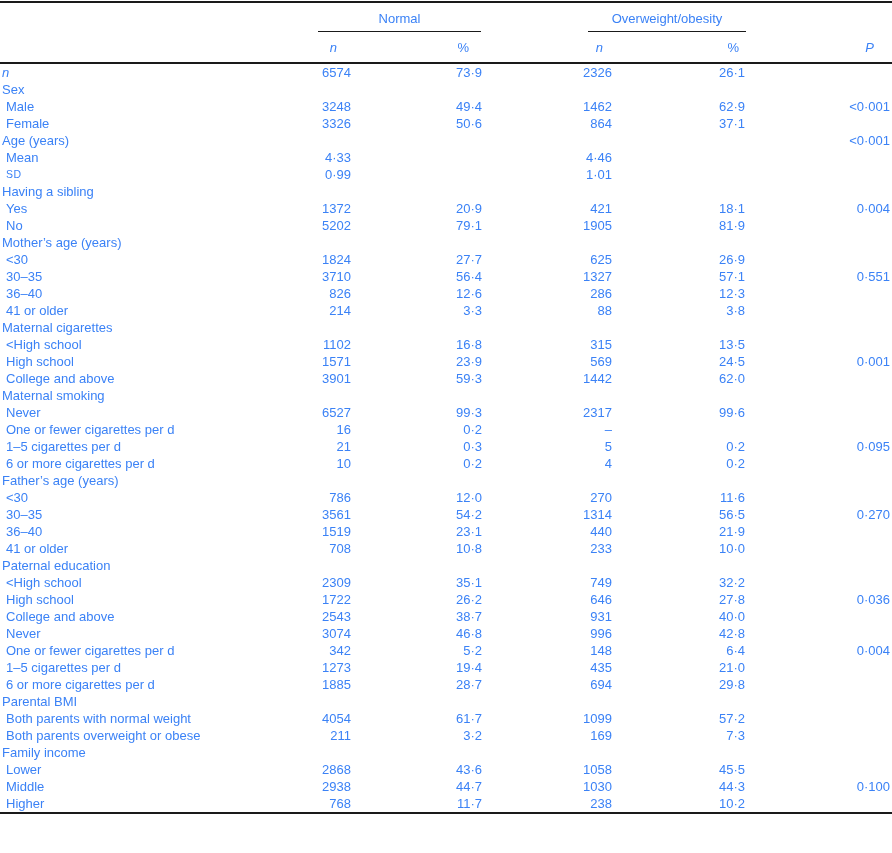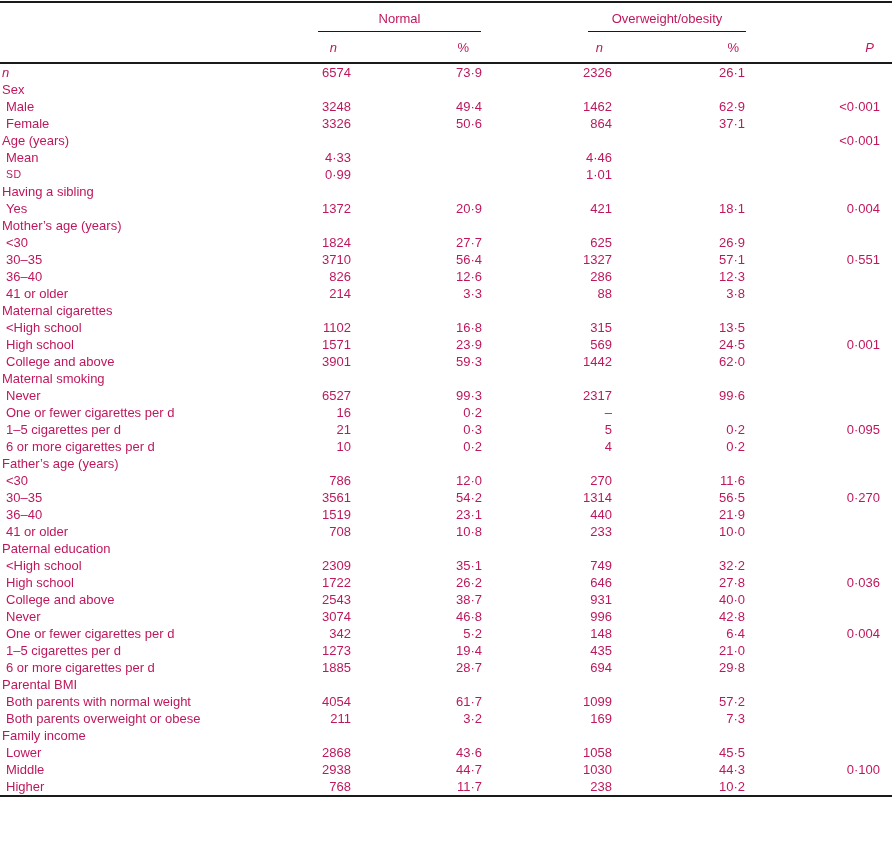--- a/index.html
+++ b/index.html
@@ -1,21 +1,21 @@
 <!DOCTYPE html>
 <html><head>
 <meta charset="utf-8">
 <style>
   * { box-sizing: border-box; }
   html, body { margin: 0; padding: 0; background: #ffffff; }
   .page {
     width: 892px;
     height: 853px;
     background: #ffffff;
-    color: #be185d;
+    color: #3b82f6;
     font-family: "Liberation Sans", sans-serif;
     padding-top: 1px;
     overflow: hidden;
   }
   table.stats {
     width: 892px;
     border-collapse: collapse;
     table-layout: fixed;
     border-top: 2px solid #1a1a1a;
     border-bottom: 2px solid #1a1a1a;
@@ -49,21 +49,21 @@
     height: 17px;
     line-height: 17px;
     padding: 0;
     vertical-align: middle;
     white-space: nowrap;
     overflow: visible;
   }
   td.label { text-align: left; padding-left: 2px; }
   td.label.indent { padding-left: 6px; }
   td.num { text-align: right; padding-right: 1px; }
-  td.pcol { padding-right: 12px; }
+  td.pcol { padding-right: 2px; }
   .smallcaps { font-size: 10.5px; letter-spacing: 0.4px; }
 </style>
 </head>
 <body>
 
 <div class="page">
   <table class="stats">
     <colgroup>
       <col style="width:300px">
       <col style="width:52px">
@@ -159,20 +159,28 @@
         </tr>
         <tr>
           <td class="label indent">Yes</td>
           <td class="num n1">1372</td>
           <td class="num pct1">20·9</td>
           <td class="num n2">421</td>
           <td class="num pct2">18·1</td>
           <td class="num pcol">0·004</td>
         </tr>
         <tr>
+          <td class="label indent">No</td>
+          <td class="num n1">5202</td>
+          <td class="num pct1">79·1</td>
+          <td class="num n2">1905</td>
+          <td class="num pct2">81·9</td>
+          <td class="num pcol"></td>
+        </tr>
+        <tr>
           <td class="label">Mother’s age (years)</td>
           <td class="num n1"></td>
           <td class="num pct1"></td>
           <td class="num n2"></td>
           <td class="num pct2"></td>
           <td class="num pcol"></td>
         </tr>
         <tr>
           <td class="label indent">&lt;30</td>
           <td class="num n1">1824</td>

